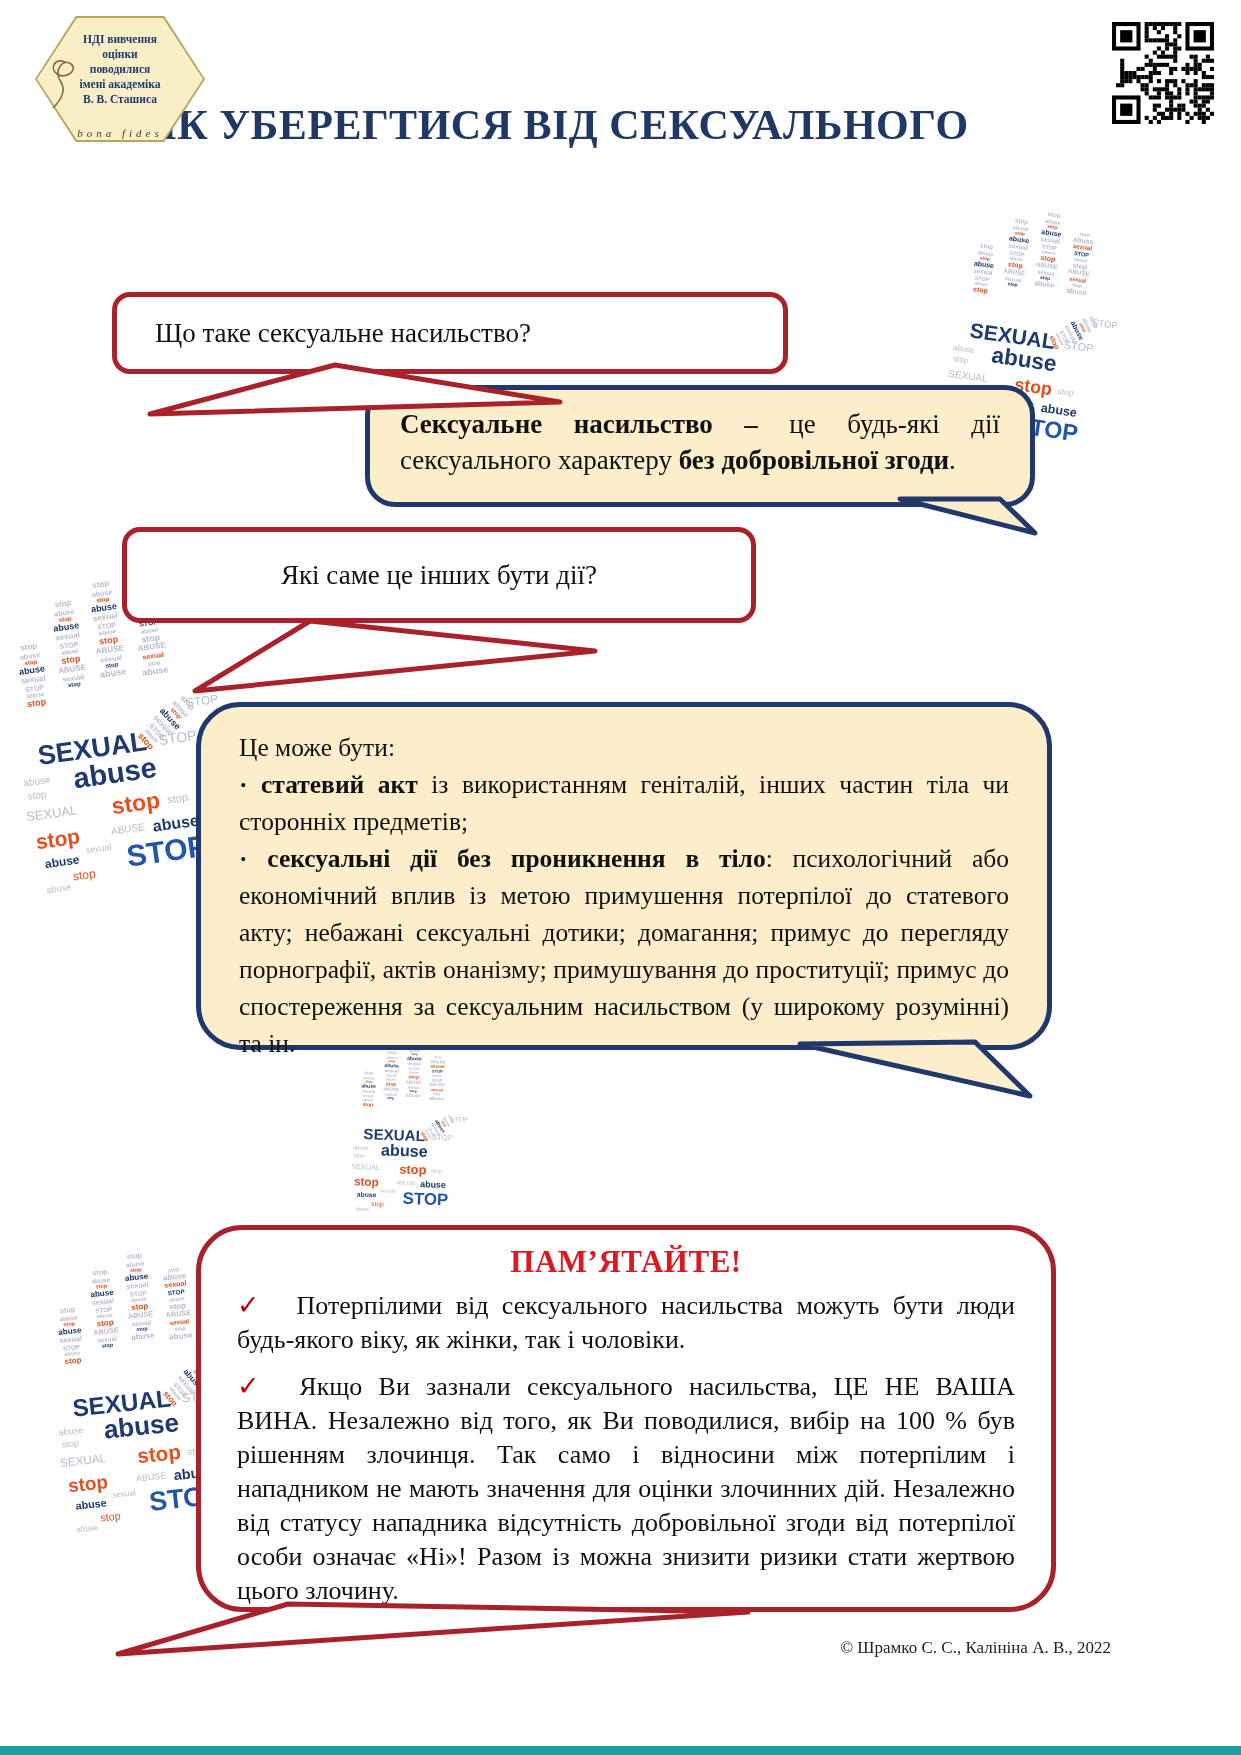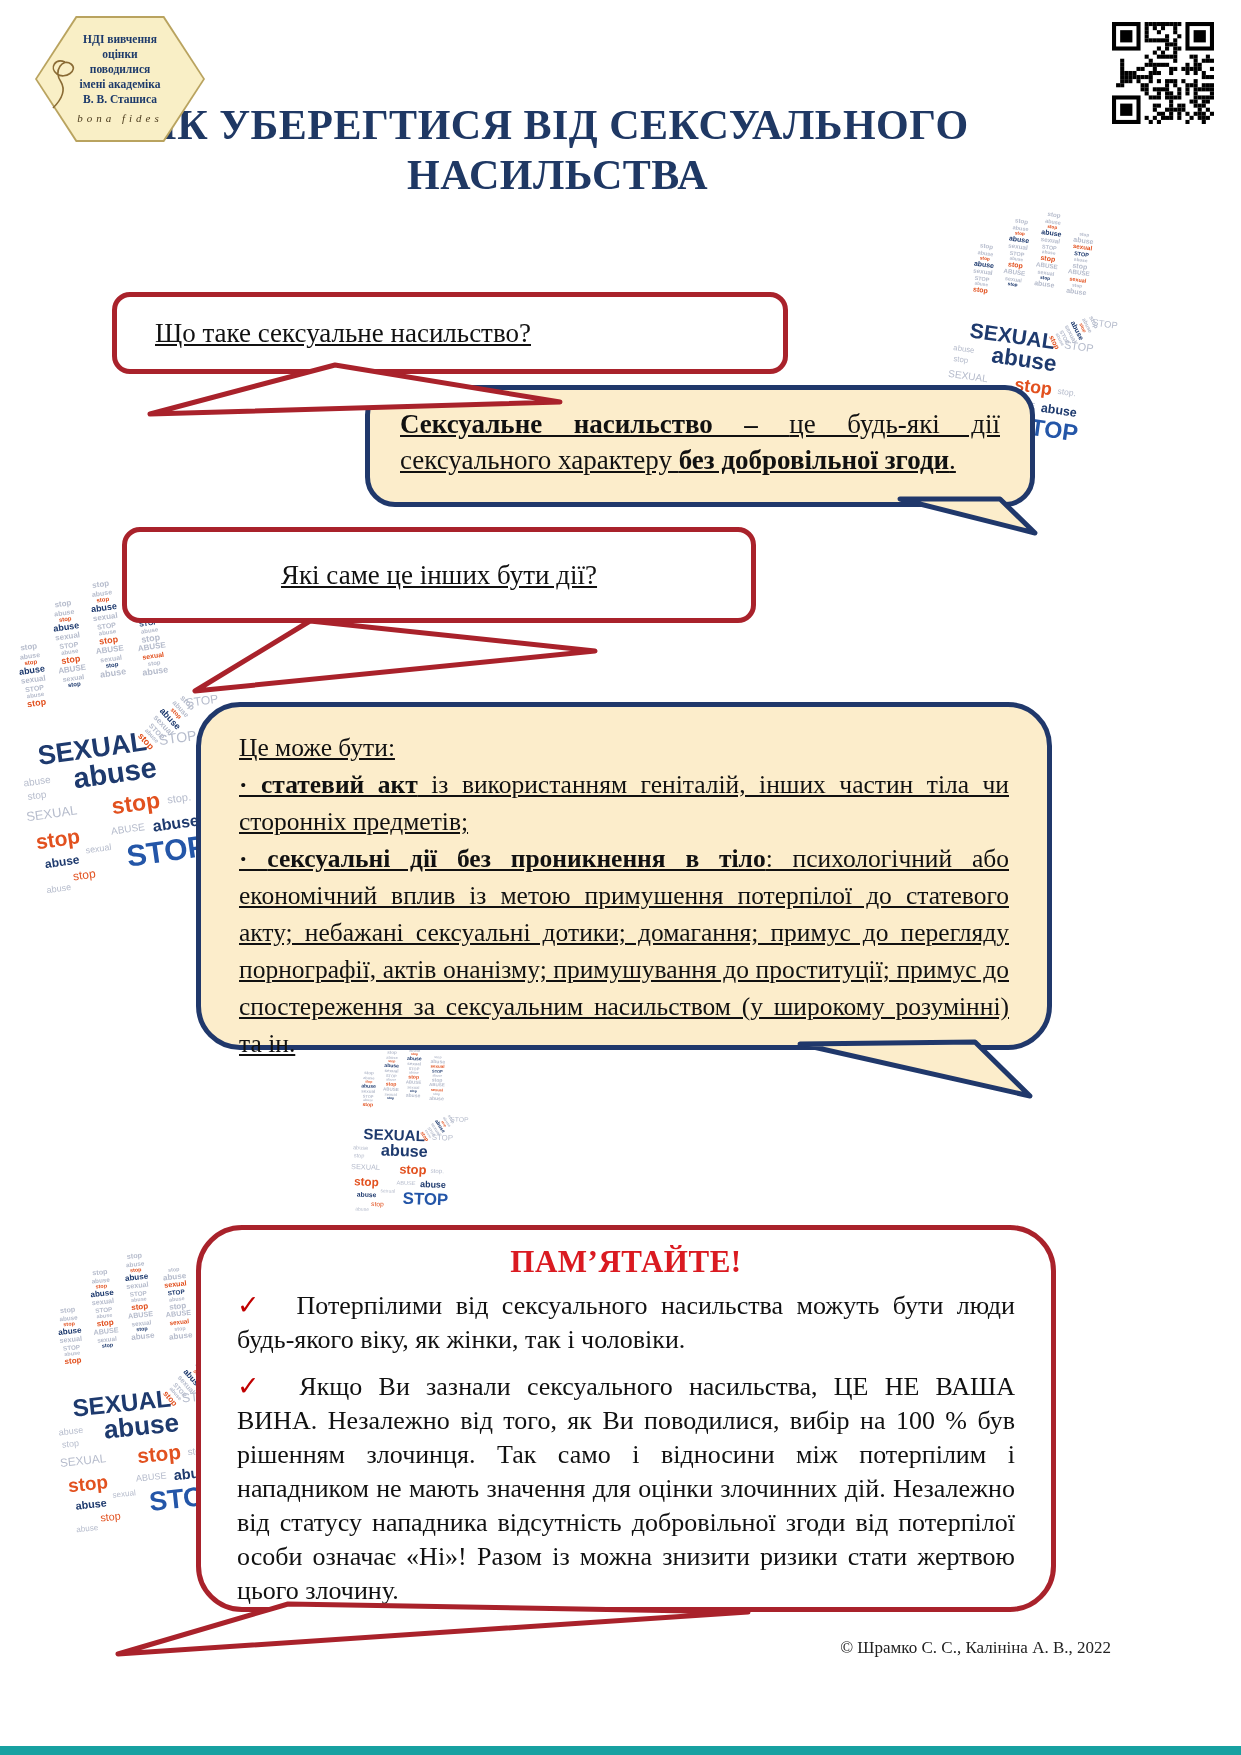--- a/index.html
+++ b/index.html
@@ -8,32 +8,32 @@
     background:#ffffff;overflow:hidden;
     font-family:"Liberation Serif",serif;color:#111;
   }
   
   .logo{position:absolute;left:35px;top:16px;width:170px;height:126px;z-index:4;}
   .hexo,.hexi{position:absolute;clip-path:polygon(24% 0,76% 0,100% 50%,76% 100%,24% 100%,0 50%);}
   .hexo{left:0;top:0;right:0;bottom:0;background:#b9a35f;}
   .hexi{left:2px;top:2px;right:2px;bottom:2px;background:#f9efc6;}
   .logo-text{position:absolute;left:0;top:16px;width:100%;text-align:center;
     color:#1d3a6b;font-weight:bold;font-size:11.5px;line-height:1.3;z-index:2;}
-  .logo-motto{position:absolute;left:0;top:96px;width:100%;text-align:center;
+  .logo-motto{position:absolute;left:0;top:111px;width:100%;text-align:center;
     color:#4a3a1c;font-style:italic;font-size:11px;letter-spacing:4px;z-index:2;}
   .squiggle{position:absolute;left:10px;top:40px;z-index:2;}
   
   .qr{position:absolute;left:1112px;top:22px;width:102px;height:102px;z-index:4;background:#fff;}
   
   .title{position:absolute;left:0;top:100px;width:1115px;text-align:center;z-index:2;
     color:#1f3864;font-weight:bold;font-size:42px;line-height:1.2;letter-spacing:.5px;}
   .subtitle{position:absolute;left:0;top:200px;width:1115px;text-align:center;z-index:2;
     color:#c00000;font-size:38px;font-weight:500;}
   
-  .bubble{position:absolute;box-sizing:border-box;z-index:2;font-size:27px;line-height:36px;text-decoration:underline;}
+  .bubble{position:absolute;box-sizing:border-box;z-index:2;font-size:27px;line-height:36px;}
   .q-bubble{border:5px solid #a9222b;border-radius:18px;background:#fff;
     display:flex;align-items:center;}
   .a-bubble{border:5px solid #20386b;border-radius:30px;background:#fcedcb;}
   .tail{position:absolute;z-index:3;}
   .jt{text-align:justify;}
   
   .remember{position:absolute;left:196px;top:1225px;width:860px;height:387px;z-index:2;
     box-sizing:border-box;border:5px solid #a9222b;border-radius:46px;background:#fff;
     padding:14px 36px 0 36px;}
   .remember h2{margin:0 0 8px 0;text-align:center;color:#da1a21;font-size:31px;letter-spacing:.5px;}
@@ -275,21 +275,20 @@
       <rect x="72" y="0" width="28" height="28" fill="#000"></rect>
       <rect x="76" y="4" width="20" height="20" fill="#fff"></rect>
       <rect x="80" y="8" width="12" height="12" fill="#000"></rect>
       <rect x="0" y="72" width="28" height="28" fill="#000"></rect>
       <rect x="4" y="76" width="20" height="20" fill="#fff"></rect>
       <rect x="8" y="80" width="12" height="12" fill="#000"></rect>
     </svg>
 
   <div class="title">
     <div>ЯК УБЕРЕГТИСЯ ВІД СЕКСУАЛЬНОГО</div>
-    <div>НАСИЛЬСТВА</div>
   </div>
 
   <div class="hand" style="transform:translate(965px,198px) rotate(8deg) scale(0.78)">
       <div class="finger" style="left: 18px; top: 54px; height: 94px;">
         <span style="font-size: 8px; color: rgb(182, 188, 204);">stop</span>
         <span style="font-size: 7px; color: rgb(182, 188, 204);">abuse</span>
         <span style="font-size: 6px; color: rgb(226, 81, 31);">stop</span>
         <span style="font-size: 9px; color: rgb(30, 58, 110);">abuse</span>
         <span style="font-size: 8px; color: rgb(182, 188, 204);">sexual</span>
         <span style="font-size: 7px; color: rgb(182, 188, 204);">STOP</span>

